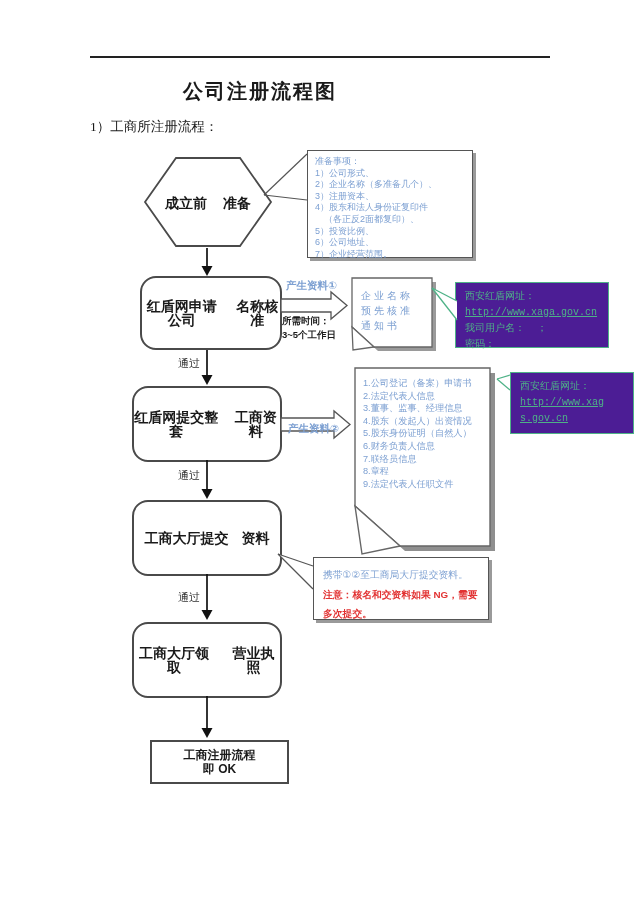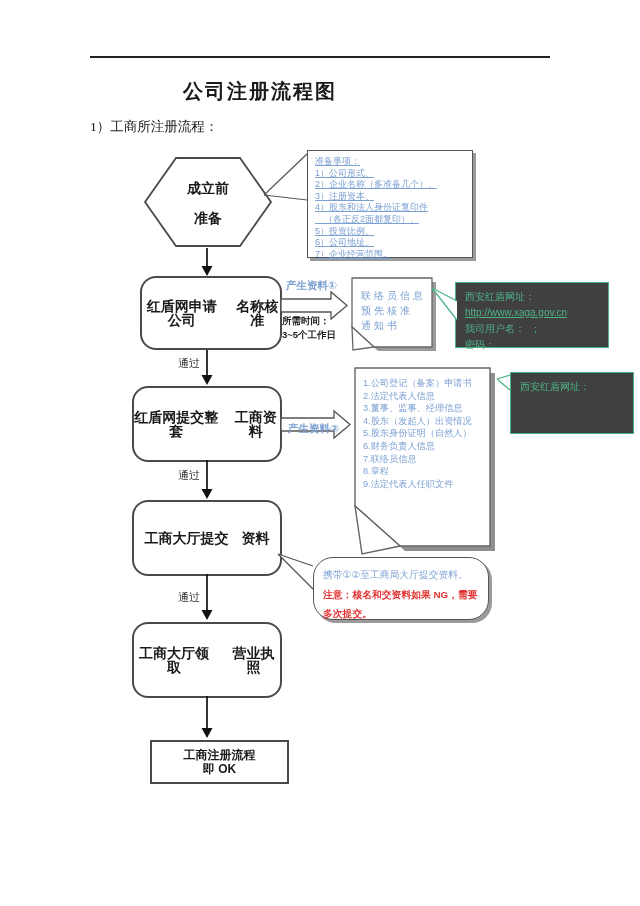--- a/index.html
+++ b/index.html
@@ -18,32 +18,32 @@
   .node{
     background:#fff;border:2px solid #4a4a4a;border-radius:16px;z-index:3;
     display:flex;flex-direction:row;align-items:center;justify-content:center;
     font-weight:bold;font-size:14px;text-align:center;gap:13px;line-height:1;
   }
   .node-final{
     background:#fff;border:2px solid #4a4a4a;z-index:3;
     display:flex;flex-direction:column;align-items:center;justify-content:center;
     font-weight:bold;font-size:12px;line-height:1.2;text-align:center;
   }
-  .hex-text{z-index:10;display:flex;flex-direction:column;align-items:center;justify-content:center;
+  .hex-text{z-index:10;display:flex;flex-direction:row;align-items:center;justify-content:center;
     gap:16px;font-weight:bold;font-size:14px;line-height:1;}
   .pass-label{font-size:11px;color:#333;width:40px;text-align:right;z-index:10;}
   
   .note-box{
     background:#fff;border:1.4px solid #555;box-shadow:3px 3px 0 #9a9a9a;z-index:3;
     padding:5px 7px;color:#7da0d2;font-size:9px;line-height:11.6px;
   }
   .note-box div{white-space:pre-wrap;}
   .green-box{
-    background:#404040;border:1.5px solid #4eb287;z-index:3;color:#4eb287;
-    font-size:10px;line-height:16px;padding:6px 9px;
+    background:#4c1d95;border:1.5px solid #4eb287;z-index:3;color:#4eb287;
+    font-size:10px;line-height:16px;padding:6px 9px;font-family:Liberation Mono, monospace;
   }
   .green-box .lnk{text-decoration:underline;word-break:break-all;display:block;color:#4eb287;}
   .pre{white-space:pre-wrap;}
   .callout-box{
     background:#fff;border:1.4px solid #555;box-shadow:3px 3px 0 #9a9a9a;z-index:3;
     padding:7px 9px;font-size:9.8px;line-height:19.5px;
   }
   .blue-t{color:#7da0d2;}
   .red-t{color:#e23333;font-weight:bold;}
   .arrow-label{color:#7da0d2;font-weight:bold;font-size:10.5px;z-index:10;}
@@ -113,21 +113,21 @@
     <line x1="313" y1="566" x2="278" y2="554" stroke="#555" stroke-width="1.2"></line>
     <line x1="313" y1="589" x2="278" y2="554" stroke="#555" stroke-width="1.2"></line>
   </g>
 </svg>
 
 <div class="abs hex-text" style="left:145px;top:166px;width:126px;height:74px;">
   <span>成立前</span>
   <span>准备</span>
 </div>
 
-<div class="abs note-box" style="left:307px;top:150px;width:150px;height:96px;text-decoration:underline;">
+<div class="abs note-box" style="left:307px;top:150px;width:150px;height:96px;">
   <div>准备事项：</div>
   <div>1）公司形式、</div>
   <div>2）企业名称（多准备几个）、</div>
   <div>3）注册资本、</div>
   <div>4）股东和法人身份证复印件</div>
   <div>　（各正反2面都复印）、</div>
   <div>5）投资比例、</div>
   <div>6）公司地址、</div>
   <div>7）企业经营范围。</div>
 </div>
@@ -137,21 +137,21 @@
   <span>名称核准</span>
 </div>
 
 <div class="abs arrow-label txt" style="left:286px;top:279px;">产生资料①</div>
 <div class="abs time-label txt" style="left:282px;top:314px;width:81px;">
   <div>所需时间：</div>
   <div>3~5个工作日</div>
 </div>
 
 <div class="abs doc-text txt" style="left:361px;top:288px;width:66px;font-size:10px;line-height:15px;letter-spacing:3px;">
-  <div>联络员信息</div>
+  <div>企业名称</div>
   <div>预先核准</div>
   <div>通知书</div>
 </div>
 
 <div class="abs green-box" style="left:455px;top:282px;width:134px;height:52px;">
   <div>西安红盾网址：</div>
   <span class="lnk">http://www.xaga.gov.cn</span>
   <div class="pre">我司用户名：  ；</div>
   <div>密码：</div>
 </div>
@@ -172,30 +172,31 @@
   <div>4.股东（发起人）出资情况</div>
   <div>5.股东身份证明（自然人）</div>
   <div>6.财务负责人信息</div>
   <div>7.联络员信息</div>
   <div>8.章程</div>
   <div>9.法定代表人任职文件</div>
 </div>
 
 <div class="abs green-box" style="left:510px;top:372px;width:104px;height:48px;">
   <div>西安红盾网址：</div>
+  <span class="lnk" style="width:95px;">http://www.xags.gov.cn</span>
 </div>
 
 <div class="abs pass-label txt" style="left:160px;top:468px;">通过</div>
 
 <div class="abs node" style="left:132px;top:500px;width:146px;height:72px;">
   <span>工商大厅提交</span>
   <span>资料</span>
 </div>
 
-<div class="abs callout-box" style="left:313px;top:557px;width:156px;height:47px;border-radius:20px;">
+<div class="abs callout-box" style="left:313px;top:557px;width:156px;height:47px;">
   <div class="blue-t">携带①②至工商局大厅提交资料。</div>
   <div class="red-t">注意：核名和交资料如果 NG，需要多次提交。</div>
 </div>
 
 <div class="abs pass-label txt" style="left:160px;top:590px;">通过</div>
 
 <div class="abs node" style="left:132px;top:622px;width:146px;height:72px;">
   <span>工商大厅领取</span>
   <span>营业执照</span>
 </div>

